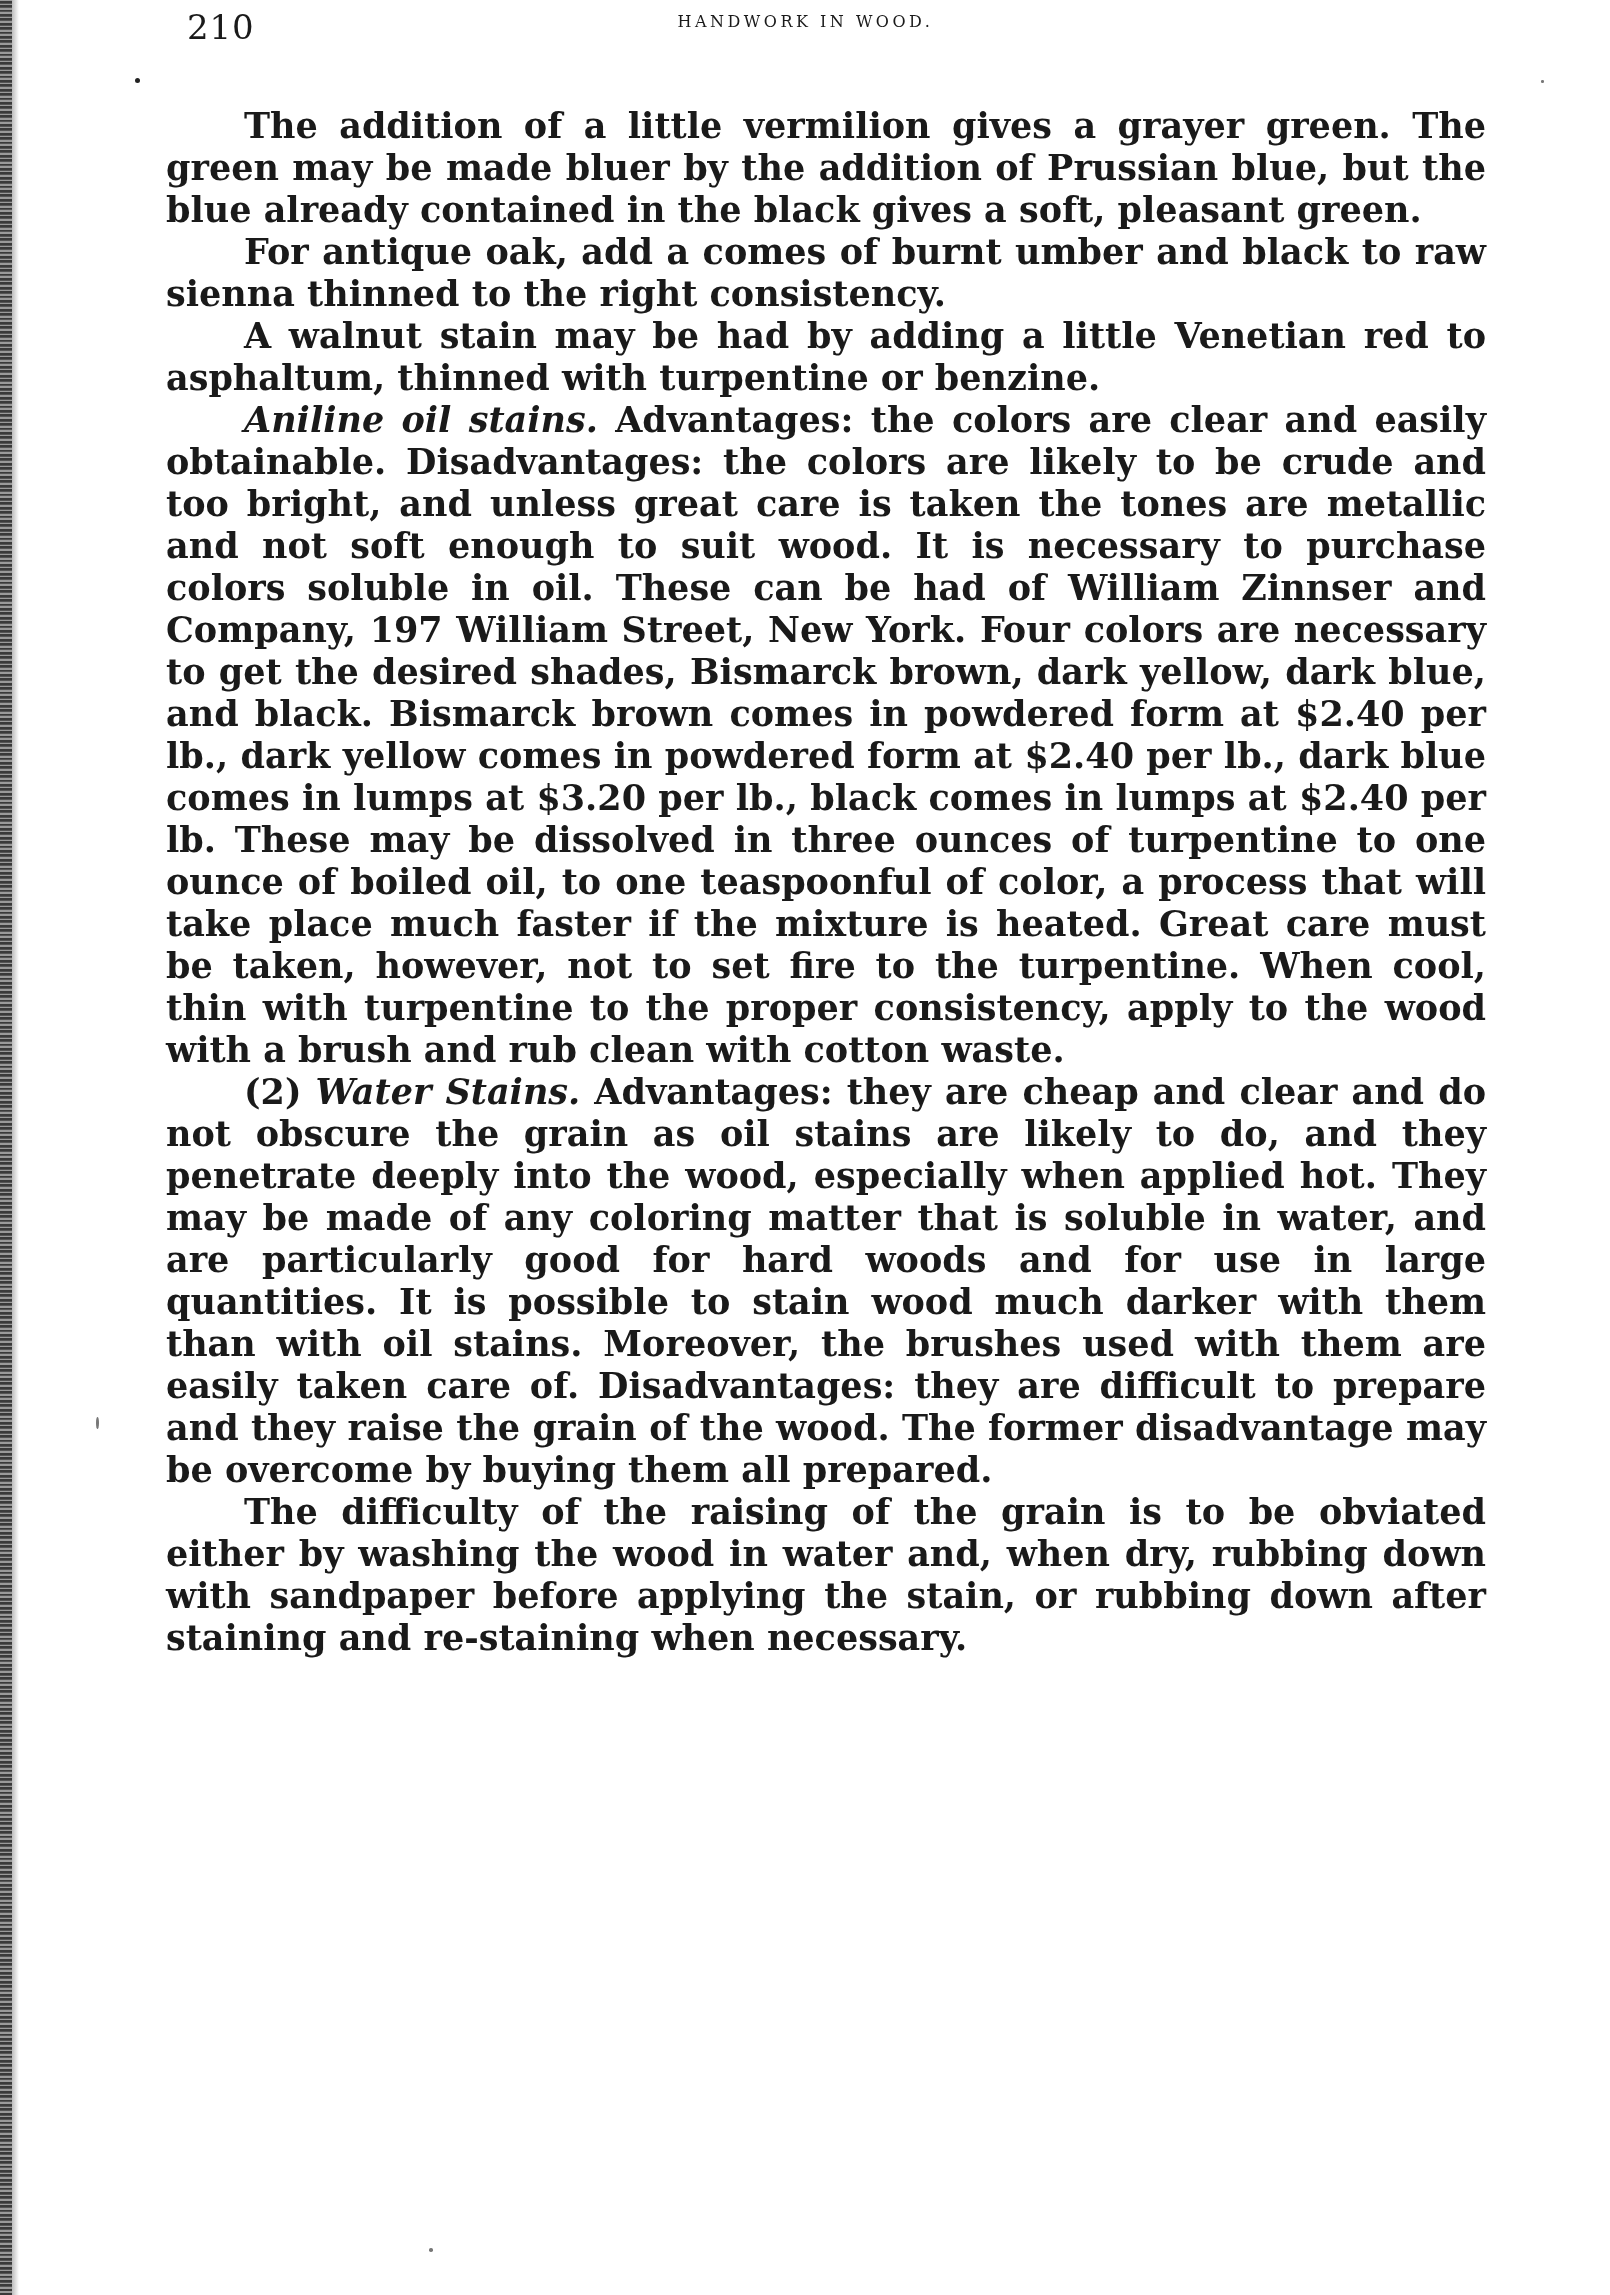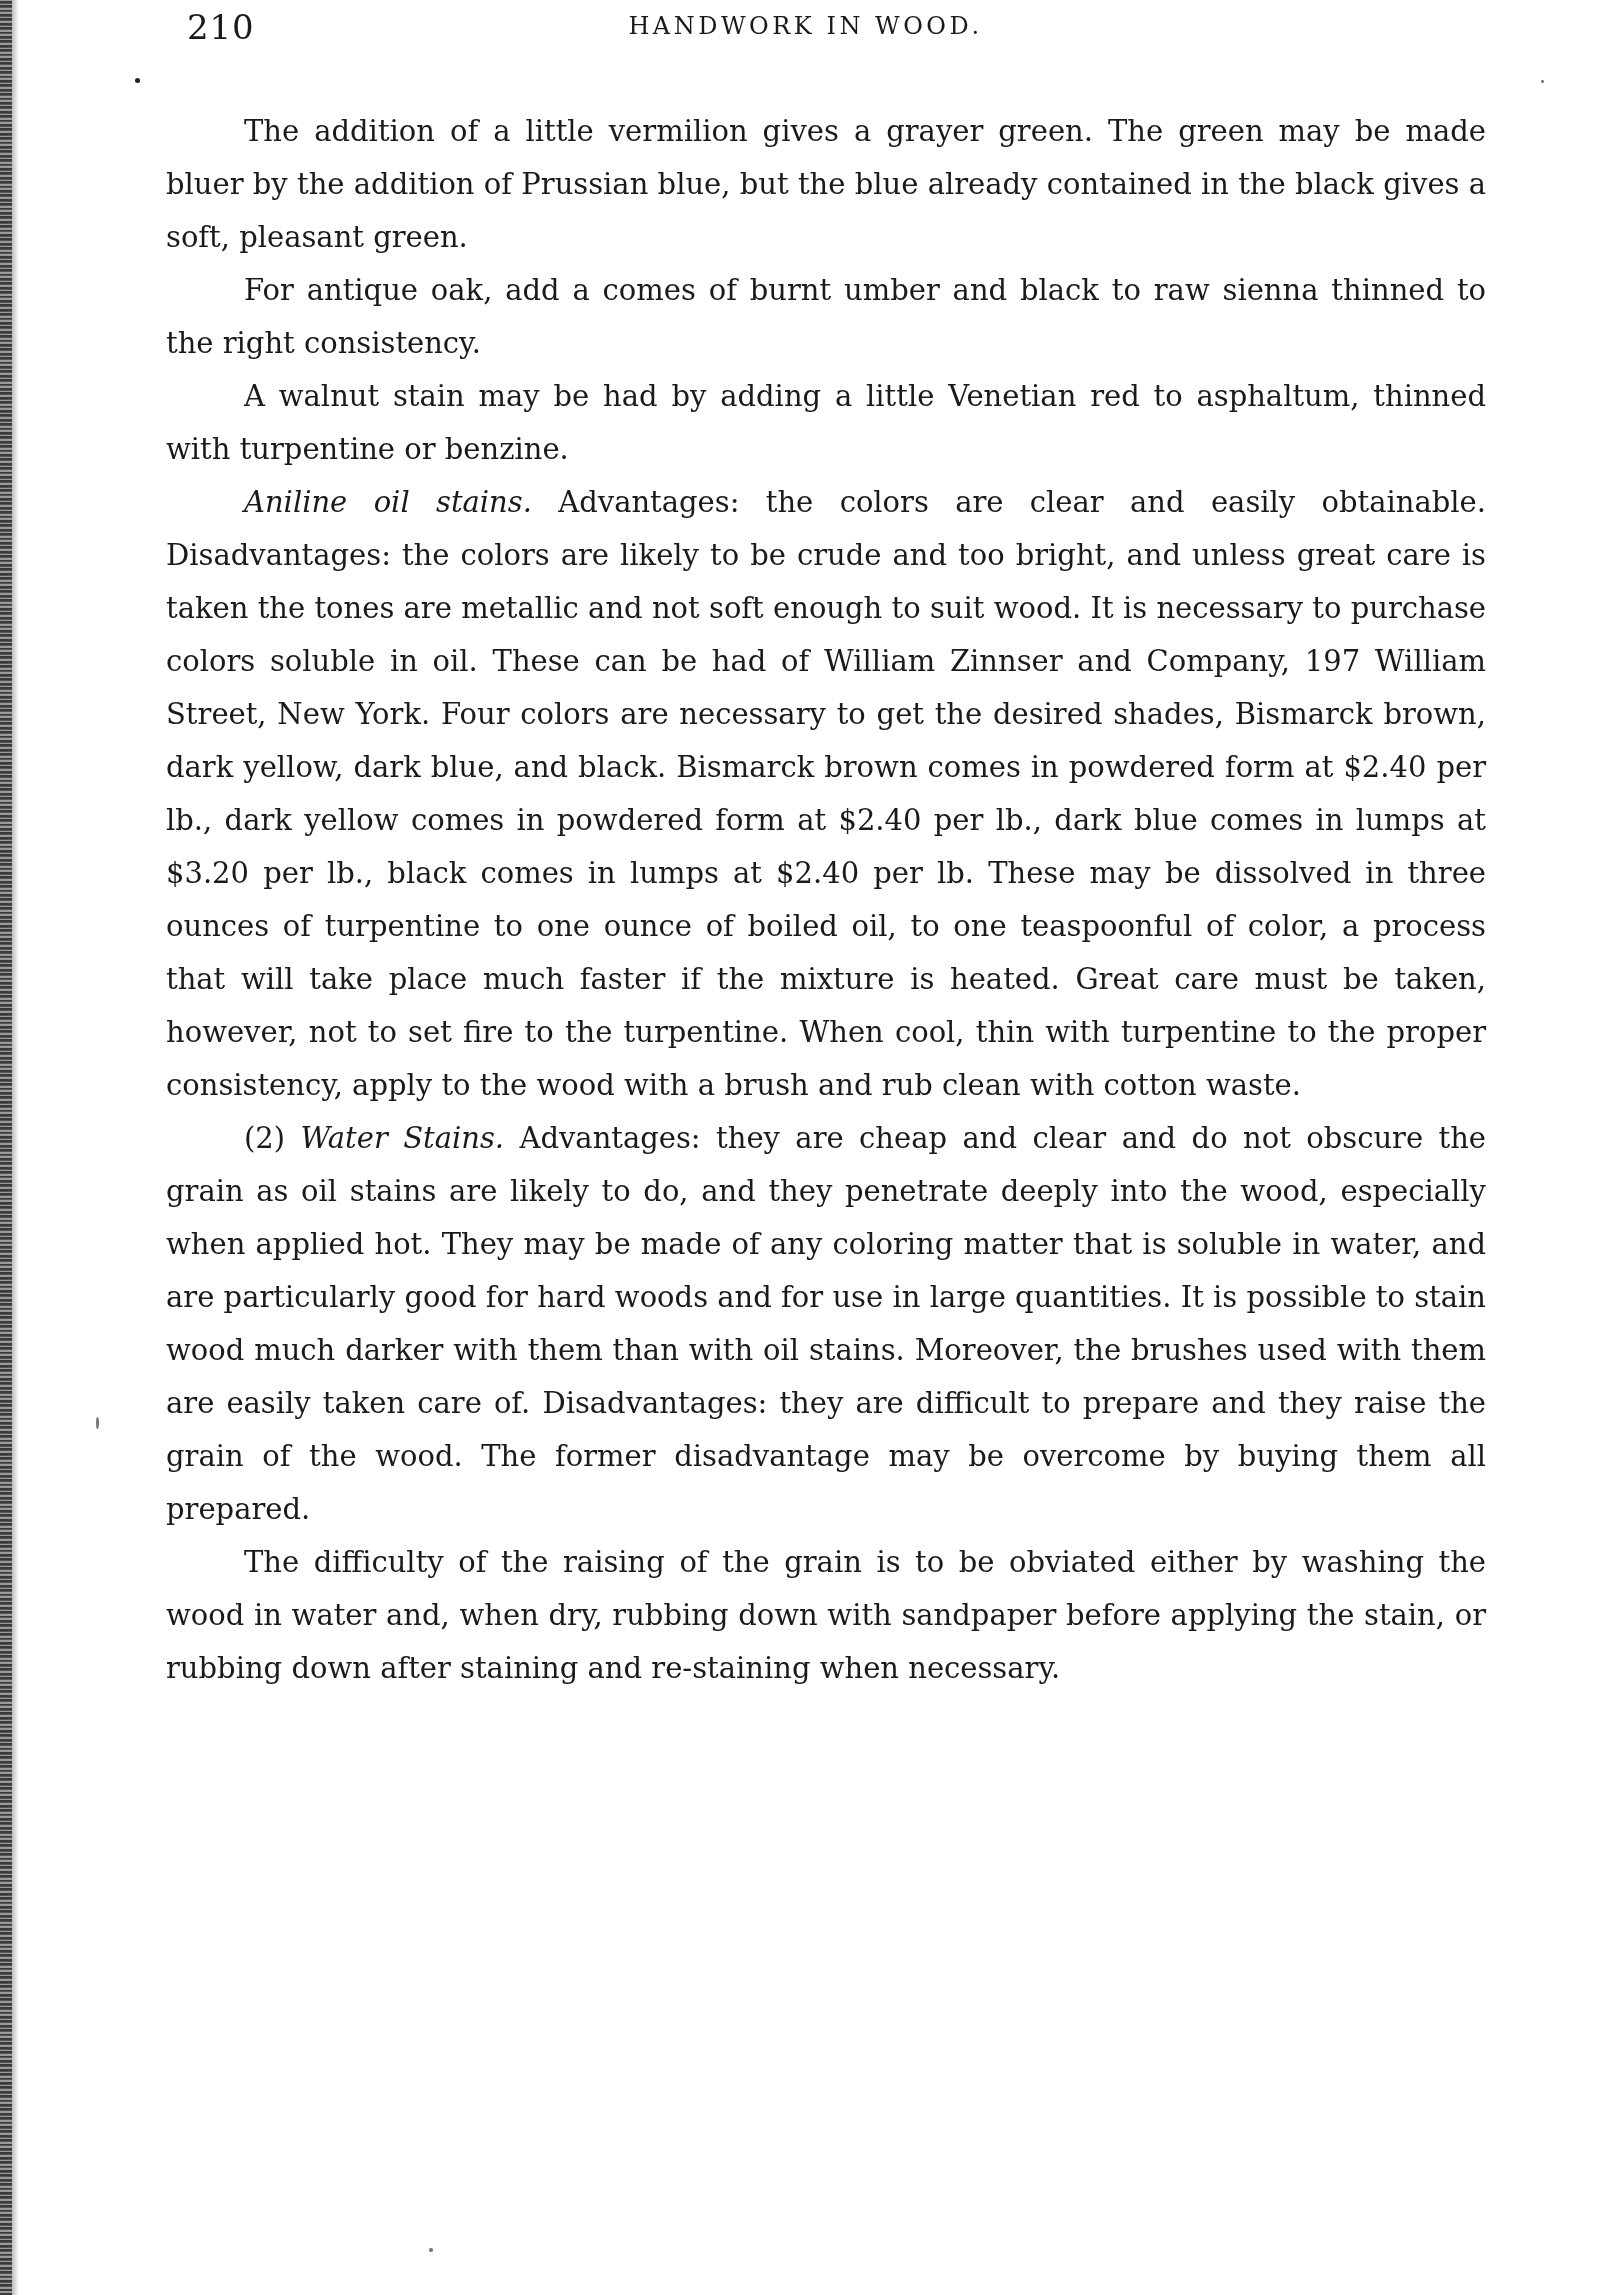--- a/index.html
+++ b/index.html
@@ -17,30 +17,31 @@
   .binding-shade {
     position: absolute; left: 12.4px; top: 0; width: 7px; height: 2295px;
     background: linear-gradient(90deg, #bdbdbd, #ffffff);
   }
   .page-number {
     position: absolute; left: 187px; top: 7px;
     font-size: 34px; letter-spacing: 0.9px;
   }
   .running-head {
     position: absolute; left: 0; width: 1611px; top: 12.4px; text-align: center;
-    font-size: 24px; letter-spacing: 3.5px; text-transform: uppercase;
+    font-size: 16px; letter-spacing: 3.5px; text-transform: uppercase;
   }
   .dot {
     position: absolute; left: 135px; top: 78px; width: 5.3px; height: 5.3px;
     border-radius: 50%; background: #222;
   }
   .body-text {
     position: absolute; left: 166px; top: 105px; width: 1320px;
-    font-size: 29px; line-height: 53px;
+    font-size: 35px; line-height: 42px;
     text-align: justify;
+    font-weight: bold;
   }
   .body-text p { margin: 0; text-indent: 78px; }
   .body-text em { font-style: italic; margin-top: 48px; }
   .speck { position: absolute; background: #777; border-radius: 50%; }
 </style>
 </head>
 <body>
 
 <div class="binding"></div>
 <div class="binding-shade"></div>

